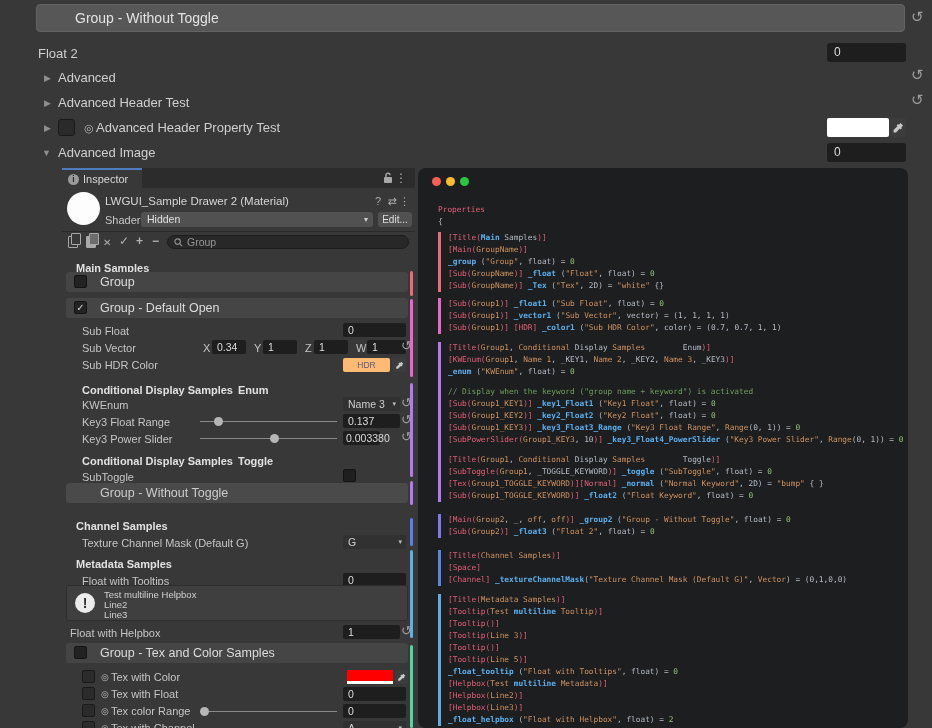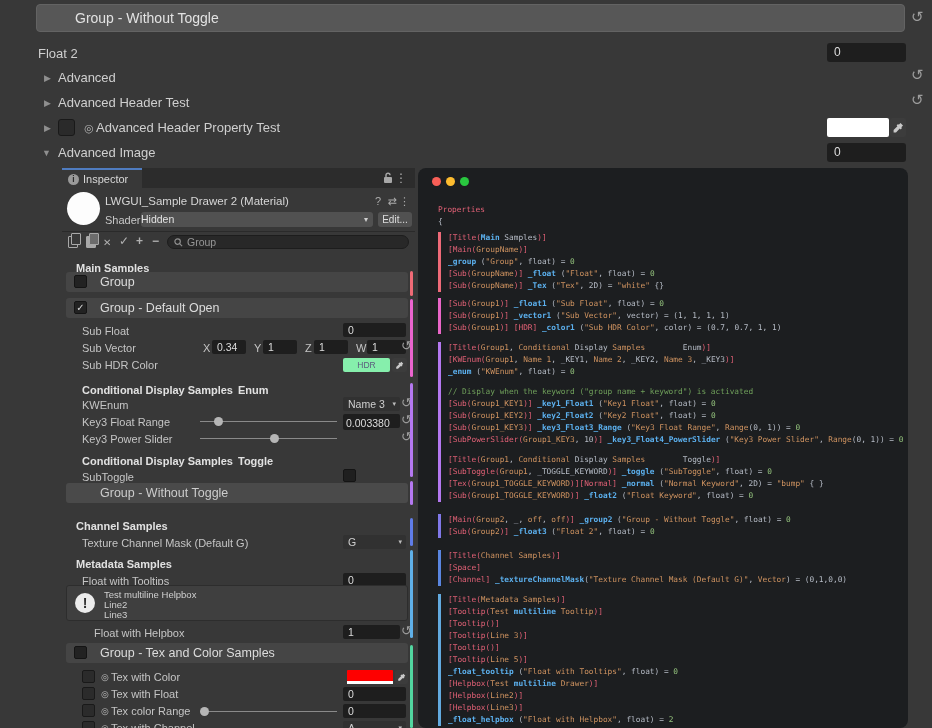--- a/index.html
+++ b/index.html
@@ -18,21 +18,21 @@
   
   .inspector{position:absolute;left:62px;top:168px;width:353px;height:560px;background:#383838;overflow:hidden;}
   .tabbar{position:absolute;left:0;top:0;width:100%;height:20px;background:#2c2c2c;}
   .tab{position:absolute;left:0;top:0;width:80px;height:20px;background:#383838;border-top:2px solid #4f7cc0;box-sizing:border-box;color:#d8d8d8;font-size:11px;line-height:17px;display:flex;align-items:center;gap:4px;padding-left:6px;}
   .info-badge{display:inline-block;width:11px;height:11px;border-radius:50%;background:#9a9a9a;color:#2b2b2b;font-size:8.5px;font-weight:bold;text-align:center;line-height:11px;}
   .mat-head{position:absolute;left:0;top:20px;width:100%;height:44px;background:#383838;border-bottom:1px solid #2a2a2a;box-sizing:border-box;}
   .sphere{position:absolute;left:5px;top:4px;width:33px;height:33px;border-radius:50%;background:#fdfdfd;}
   .mat-name{position:absolute;left:43px;top:7px;font-size:11.5px;color:#d6d6d6;}
   .mh-ic{position:absolute;color:#ababab;font-size:11px;top:7px;}
   .shader-lbl{position:absolute;left:43px;top:26px;font-size:11px;color:#c8c8c8;}
-  .shader-dd{position:absolute;left:79px;top:24px;width:232px;height:15px;background:#515151;border-radius:3px;font-size:10.5px;color:#e2e2e2;line-height:15px;box-sizing:border-box;}
+  .shader-dd{position:absolute;left:79px;top:24px;width:232px;height:15px;background:#515151;border-radius:3px;font-size:10.5px;color:#e2e2e2;line-height:15px;padding-left:6px;box-sizing:border-box;}
   .shader-dd .dd-arrow{position:absolute;right:5px;top:0;font-size:8px;color:#cfcfcf;}
   .edit-btn{position:absolute;left:316px;top:24px;width:34px;height:15px;background:#515151;border-radius:3px;font-size:10px;color:#dedede;text-align:center;line-height:15px;}
   .toolbar{position:absolute;left:0;top:64px;width:100%;height:20px;}
   .tb-ic{position:absolute;top:3px;color:#b0b0b0;font-size:12px;line-height:12px;}
   .ic-copy{position:absolute;top:4px;width:8px;height:10px;border:1.4px solid #a8a8a8;border-radius:1px;}
   .ic-copy::after{content:"";position:absolute;left:2px;top:-4px;width:8px;height:10px;border:1.4px solid #a8a8a8;border-radius:1px;background:#383838;}
   .ic-paste{position:absolute;top:4px;width:8px;height:10px;border:1.4px solid #a8a8a8;border-radius:1px;background:#a8a8a8;}
   .ic-paste::after{content:"";position:absolute;left:2px;top:-4px;width:8px;height:10px;border:1.4px solid #a8a8a8;border-radius:1px;background:#6c6c6c;}
   .searchbox{position:absolute;left:105px;top:3px;width:242px;height:14px;background:#282828;border:1px solid #1d1d1d;border-radius:8px;box-sizing:border-box;display:flex;align-items:center;gap:4px;padding-left:6px;font-size:10.5px;color:#969696;}
   .lbl{position:absolute;font-size:11px;color:#c5c5c5;line-height:14px;}
@@ -178,21 +178,21 @@
     <div class="fld" style="left:150px;top:172px;width:34px;">0.34</div>
     <span class="lbl" style="left:192px;top:173px;">Y</span>
     <div class="fld" style="left:201px;top:172px;width:34px;">1</div>
     <span class="lbl" style="left:243px;top:173px;">Z</span>
     <div class="fld" style="left:252px;top:172px;width:34px;">1</div>
     <span class="lbl" style="left:294px;top:173px;">W</span>
     <div class="fld" style="left:305px;top:172px;width:39px;">1</div>
     <span class="undo2" style="top:171px;">↺</span>
 
     <span class="lbl" style="left:20px;top:190px;">Sub HDR Color</span>
-    <div class="hdr-badge" style="top: 190px; background: #86efac;">HDR</div>
+    <div class="hdr-badge" style="top: 190px; background: #fdba74;">HDR</div>
     <div class="dropper-btn" style="left:330px;top:190px;width:15px;height:14px;">
       <svg width="9" height="9" viewBox="0 0 12 12">
           <path d="M8.5 1 L11 3.5 L9.3 5.2 L10 6 L8.6 7.4 L7.8 6.6 L4 10.4 H1.6 V8 L5.4 4.2 L4.6 3.4 L6 2 L6.8 2.8 Z" fill="#c9c9c9"></path>
         </svg>
     </div>
 
     <span class="blbl" style="left:20px;top:216px;">Conditional Display Samples</span>
     <span class="blbl" style="left:176px;top:216px;">Enum</span>
 
     <span class="lbl" style="left:20px;top:230px;">KWEnum</span>
@@ -204,21 +204,21 @@
 
     <span class="lbl" style="left:20px;top:247px;">Key3 Float Range</span>
     <div class="track" style="left:138px;top:253px;width:137px;"></div>
     <div class="knob" style="left:152px;top:249px;"></div>
     <div class="fld" style="left:281px;top:246px;width:57px;">0.137</div>
     <span class="undo2" style="top:245px;">↺</span>
 
     <span class="lbl" style="left:20px;top:264px;">Key3 Power Slider</span>
     <div class="track" style="left:138px;top:270px;width:137px;"></div>
     <div class="knob" style="left:208px;top:266px;"></div>
-    <div class="fld" style="left:281px;top:248px;width:37px;padding-left:3px;">0.003380</div>
+    <div class="fld" style="left:281px;top:263px;width:37px;padding-left:3px;">0.003380</div>
     <span class="undo2" style="top:262px;">↺</span>
 
     <span class="blbl" style="left:20px;top:287px;">Conditional Display Samples</span>
     <span class="blbl" style="left:176px;top:287px;">Toggle</span>
 
     <span class="lbl" style="left:20px;top:302px;">SubToggle</span>
     <span class="cb" style="left:281px;top:301px;background:#1f1f1f;"></span>
 
     <div class="gbar" style="top:315px;background:#4a4a4a;">
       <span class="g-lbl" style="color:#cccccc;">Group - Without Toggle</span>
@@ -235,21 +235,21 @@
     <span class="lbl" style="left:20px;top:406px;">Float with Tooltips</span>
     <div class="fld" style="left:281px;top:405px;width:63px;">0</div>
 
     <div class="helpbox">
       <span class="hb-icon">!</span>
       <span class="hb-line" style="top:4px;">Test multiline Helpbox</span>
       <span class="hb-line" style="top:14px;">Line2</span>
       <span class="hb-line" style="top:24px;">Line3</span>
     </div>
 
-    <span class="lbl" style="left:32px;top:458px;">Float with Helpbox</span>
+    <span class="lbl" style="left:8px;top:458px;">Float with Helpbox</span>
     <div class="fld" style="left:281px;top:457px;width:57px;">1</div>
     <span class="undo2" style="top:456px;">↺</span>
 
     <div class="gbar" style="top:475px;">
       <span class="cb" style="left:8px;top:3px;"></span>
       <span class="g-lbl">Group - Tex and Color Samples</span>
     </div>
 
     <span class="slot" style="left:20px;top:502px;"></span>
     <span class="dot abs" style="left:39px;top:504px;font-size:9px;">◎</span>
@@ -341,21 +341,21 @@
           <div class="code-line"><span class="tok-a">[Channel]</span><span class="tok-b"> _textureChannelMask</span><span class="tok-w">(</span><span class="tok-o">"Texture Channel Mask (Default G)"</span><span class="tok-w">, </span><span class="tok-o">Vector</span><span class="tok-w">) = (0,1,0,0)</span></div>
         </div>
         <div class="code-block" style="border-left-color: rgb(98, 170, 223);">
           <div class="code-line"><span class="tok-a">[Title(</span><span class="tok-o">Metadata Samples</span><span class="tok-a">)]</span></div>
           <div class="code-line"><span class="tok-a">[Tooltip(</span><span class="tok-o">Test </span><span class="tok-b">multiline</span><span class="tok-o"> Tooltip</span><span class="tok-a">)]</span></div>
           <div class="code-line"><span class="tok-a">[Tooltip()]</span></div>
           <div class="code-line"><span class="tok-a">[Tooltip(</span><span class="tok-o">Line 3</span><span class="tok-a">)]</span></div>
           <div class="code-line"><span class="tok-a">[Tooltip()]</span></div>
           <div class="code-line"><span class="tok-a">[Tooltip(</span><span class="tok-o">Line 5</span><span class="tok-a">)]</span></div>
           <div class="code-line"><span class="tok-b">_float_tooltip</span><span class="tok-w"> (</span><span class="tok-o">"Float with Tooltips"</span><span class="tok-w">, float) = </span><span class="tok-g">0</span></div>
-          <div class="code-line"><span class="tok-a">[Helpbox(</span><span class="tok-o">Test </span><span class="tok-b">multiline</span><span class="tok-o"> Drawer</span><span class="tok-a">)]</span></div>
+          <div class="code-line"><span class="tok-a">[Helpbox(</span><span class="tok-o">Test </span><span class="tok-b">multiline</span><span class="tok-o"> Metadata</span><span class="tok-a">)]</span></div>
           <div class="code-line"><span class="tok-a">[Helpbox(</span><span class="tok-o">Line2</span><span class="tok-a">)]</span></div>
           <div class="code-line"><span class="tok-a">[Helpbox(</span><span class="tok-o">Line3</span><span class="tok-a">)]</span></div>
           <div class="code-line"><span class="tok-b">_float_helpbox</span><span class="tok-w"> (</span><span class="tok-o">"Float with Helpbox"</span><span class="tok-w">, float) = </span><span class="tok-g">2</span></div>
         </div>
       </div>
   </div>
 
 </div>
 
 </body></html>

